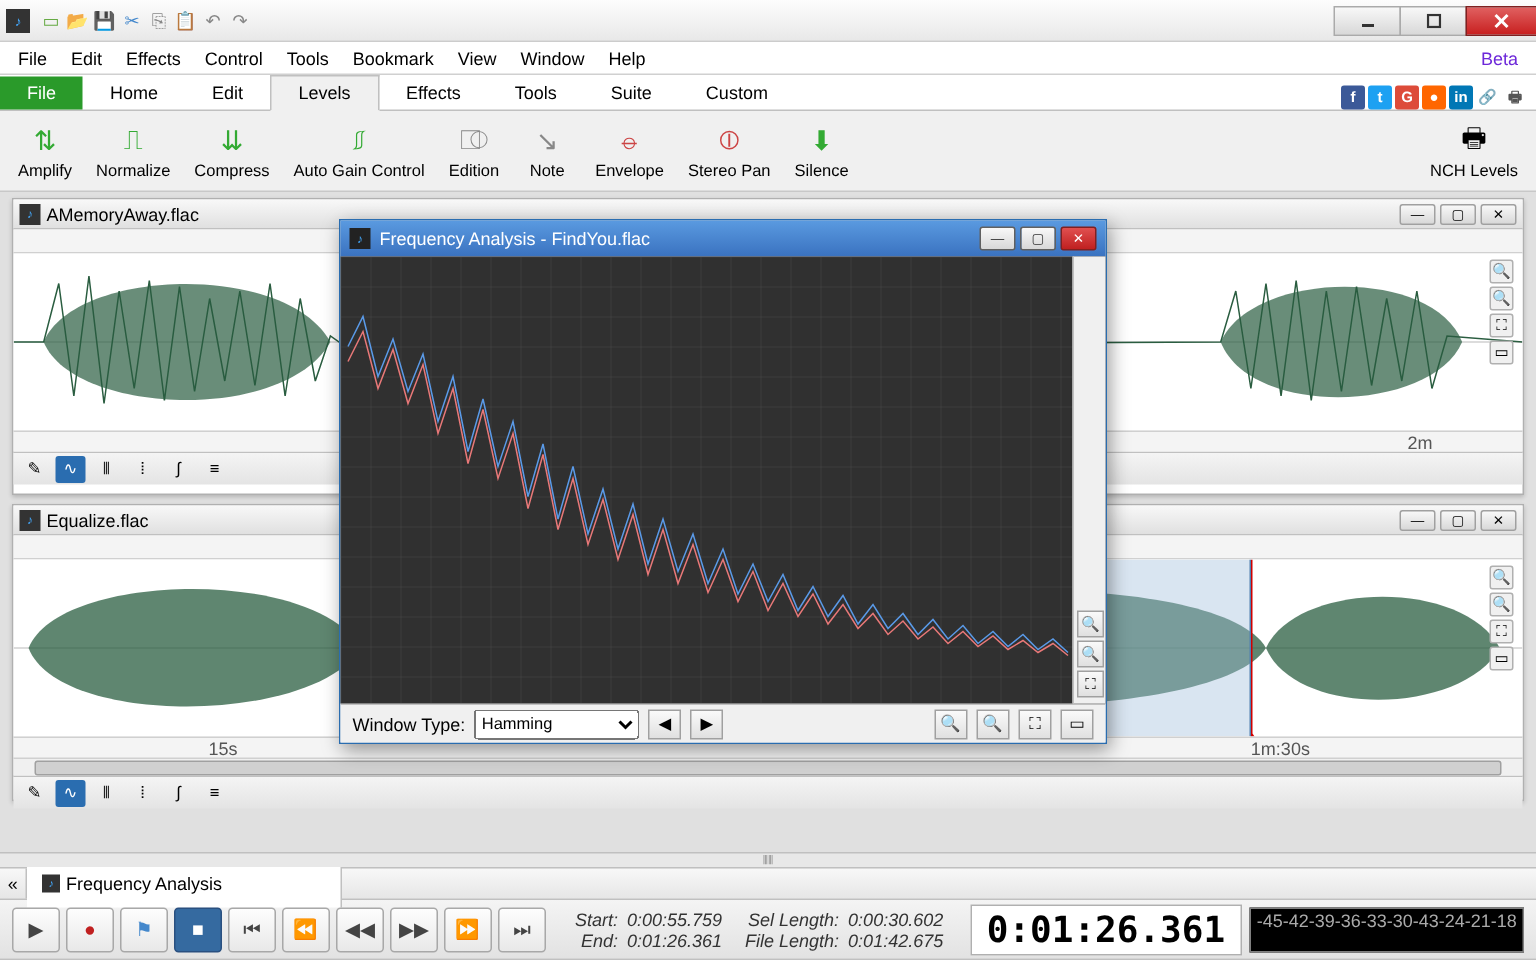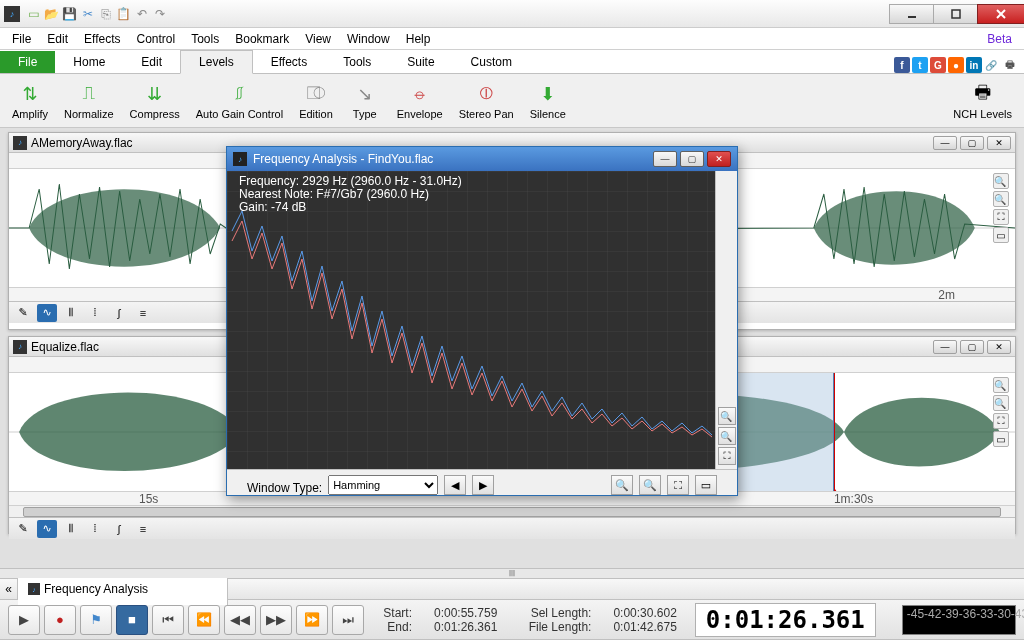--- a/index.html
+++ b/index.html
@@ -65,21 +65,21 @@
 
 
 .freq-window { position: absolute; left: 226px; top: 18px; width: 512px; height: 350px; background: #f0f0f0; border: 1px solid #2a6db0; box-shadow: 2px 4px 12px rgba(0,0,0,0.4); }
 .freq-window .fw-title { height: 24px; background: linear-gradient(#5a9ae0,#3a72c0); color: #fff; display: flex; align-items: center; padding: 0 6px; }
 .freq-window .fw-title .ficon { width: 14px; height: 14px; background: #222; color: #4af; font-size: 8px; display: flex; align-items: center; justify-content: center; margin-right: 6px; }
 .freq-window .fw-title .fwc { margin-left: auto; display: flex; gap: 3px; }
 .freq-window .fw-title .fwc div { width: 24px; height: 16px; background: linear-gradient(#f8f8f8,#d8d8d8); border: 1px solid #606060; border-radius: 2px; display: flex; align-items: center; justify-content: center; font-size: 9px; color: #333; cursor: pointer; }
 .freq-window .fw-title .fwc .fwclose { background: linear-gradient(#e05050,#c02020); color: #fff; border-color: #802020; }
 .freq-window .fw-body { height: 298px; background: #303030; position: relative; overflow: hidden; }
 .freq-window .fw-info { position: absolute; top: 4px; left: 12px; color: #fff; font-size: 10px; line-height: 13px; z-index: 2; }
-.freq-window .fw-footer { height: 26px; background: #f0f0f0; display: flex; align-items: flex-end; padding: 0 20px; gap: 6px; border-top: 1px solid #c0c0c0; }
+.freq-window .fw-footer { height: 26px; background: #f0f0f0; display: flex; align-items: center; padding: 0 8px; gap: 6px; border-top: 1px solid #c0c0c0; }
 .freq-window .fw-footer select { height: 20px; width: 110px; font-size: 11px; }
 .freq-window .fw-footer .spacer { flex: 1; }
 .freq-window .fw-footer .zbtn { width: 22px; height: 20px; border: 1px solid #a0a0a0; background: linear-gradient(#fafafa,#e0e0e0); display: flex; align-items: center; justify-content: center; cursor: pointer; font-size: 11px; }
 .fw-zoom-right { position: absolute; right: 0; top: 24px; bottom: 26px; width: 22px; background: #f0f0f0; border-left: 1px solid #c0c0c0; display: flex; flex-direction: column; justify-content: flex-end; padding: 4px 2px; gap: 2px; }
 .fw-zoom-right div { width: 18px; height: 18px; border: 1px solid #a0a0a0; background: linear-gradient(#fafafa,#e0e0e0); display: flex; align-items: center; justify-content: center; font-size: 10px; cursor: pointer; }
 
 
 .workspace-grip { position: absolute; left: 0; right: 0; bottom: 0; height: 10px; background: #e8e8e8; border-top: 1px solid #c0c0c0; display: flex; align-items: center; justify-content: center; color: #888; font-size: 8px; }
 
 
@@ -88,25 +88,25 @@
 .bottom-tabs .btab { padding: 16px 10px; height: 100%; display: flex; align-items: center; border-right: 1px solid #c0c0c0; cursor: pointer; min-width: 210px; gap: 4px; }
 .bottom-tabs .btab.active { background: #fff; }
 .bottom-tabs .btab .bicon { width: 12px; height: 12px; background: #333; color: #4af; font-size: 7px; display: flex; align-items: center; justify-content: center; }
 
 
 .transport { height: 40px; background: linear-gradient(#f4f4f4,#e2e2e2); display: flex; align-items: center; padding: 0 8px; gap: 4px; border-bottom: 1px solid #c0c0c0; }
 .transport .tpbtn { width: 32px; height: 30px; background: linear-gradient(#fdfdfd,#e8e8e8); border: 1px solid #a8a8a8; border-radius: 3px; display: flex; align-items: center; justify-content: center; cursor: pointer; font-size: 13px; color: #444; }
 .transport .tpbtn.stop-active { background: #356aa0; color: #fff; border-color: #2a5080; }
 .transport .tpbtn.rec { color: #c02020; }
 .transport .timeinfo { margin-left: 10px; font-size: 11px; color: #333; line-height: 14px; }
-.transport .timeinfo .row { display: flex; gap: 22px; }
+.transport .timeinfo .row { display: flex; gap: 6px; font-style: italic; }
 .transport .timeinfo .lbl { width: 34px; text-align: right; }
 .transport .timeinfo .lbl2 { width: 64px; text-align: right; margin-left: 8px; }
 .transport .bigtime { margin-left: 14px; font-family: "Consolas", monospace; font-size: 24px; font-weight: bold; background: #fff; border: 1px solid #b0b0b0; padding: 2px 10px; }
-.transport .dbscale { margin-left: 22px; flex: 1; height: 30px; background: #000; border: 1px solid #808080; position: relative; color: #aaa; font-size: 8px; }
+.transport .dbscale { margin-left: 1px; flex: 1; height: 30px; background: #000; border: 1px solid #808080; position: relative; color: #aaa; font-size: 8px; }
 .transport .dbscale .ticks { position: absolute; top: 0; left: 0; right: 0; display: flex; justify-content: space-between; padding: 1px 4px; }
 </style>
 </head>
 <body>
 
 <div class="titlebar">
   <div class="app-icon">♪</div>
   <div class="qa-icons">
     <span style="color:#6a4;">▭</span>
     <span style="color:#da4;">📂</span>
@@ -186,21 +186,21 @@
   <div class="rbtn">
       <div class="ricon" style="color:#3a3">⎎</div>
       <div class="label">Auto Gain Control</div>
     </div>
   <div class="rbtn">
       <div class="ricon" style="color:#888">⎄</div>
       <div class="label">Edition</div>
     </div>
   <div class="rbtn">
       <div class="ricon" style="color:#888">↘</div>
-      <div class="label">Type</div>
+      <div class="label">Note</div>
     </div>
   <div class="rbtn">
       <div class="ricon" style="color:#c44">⦵</div>
       <div class="label">Envelope</div>
     </div>
   <div class="rbtn">
       <div class="ricon" style="color:#c44">⦶</div>
       <div class="label">Stereo Pan</div>
     </div>
   <div class="rbtn">
@@ -302,25 +302,20 @@
     <div class="fw-title">
       <div class="ficon">♪</div>
       <span>Frequency Analysis - FindYou.flac</span>
       <div class="fwc">
         <div>—</div>
         <div>▢</div>
         <div class="fwclose">✕</div>
       </div>
     </div>
     <div class="fw-body">
-      <div class="fw-info">
-        <div>Frequency: 2929 Hz (2960.0 Hz - 31.0Hz)</div>
-        <div>Nearest Note: F#7/Gb7 (2960.0 Hz)</div>
-        <div>Gain: -74 dB</div>
-      </div>
       <svg width="490" height="298" style="position:absolute;left:0;top:0">
         <defs>
             <pattern id="grid" width="20" height="20" patternUnits="userSpaceOnUse">
               <path d="M20 0 L0 0 0 20" fill="none" stroke="#505050" stroke-width="0.5"></path>
             </pattern>
           </defs>
         <rect width="490" height="298" fill="url(#grid)"></rect>
         <polyline fill="none" stroke="#5a9ae8" stroke-width="1" points="5,60 15,40 25,80 35,55 45,90 55,65 65,110 75,80 85,130 95,95 105,140 115,110 125,160 135,125 145,175 155,140 165,185 175,155 185,195 195,165 205,205 215,175 225,210 235,185 245,218 255,195 265,225 275,205 285,230 295,212 305,236 315,220 325,240 335,226 345,245 355,232 365,248 375,238 385,252 395,242 405,255 415,246 425,258 435,250 445,260 455,252 465,262 475,255 485,264"></polyline>
         <polyline fill="none" stroke="#e87878" stroke-width="1" points="5,70 15,50 25,88 35,62 45,98 55,72 65,118 75,88 85,138 95,102 105,148 115,118 125,168 135,132 145,182 155,148 165,192 175,162 185,202 195,172 205,212 215,182 225,218 235,192 245,224 255,202 265,230 275,210 285,236 295,218 305,240 315,225 325,245 335,232 345,248 355,238 365,252 375,243 385,255 395,247 405,258 415,250 425,260 435,253 445,262 455,256 465,264 475,258 485,266"></polyline>
       </svg>

